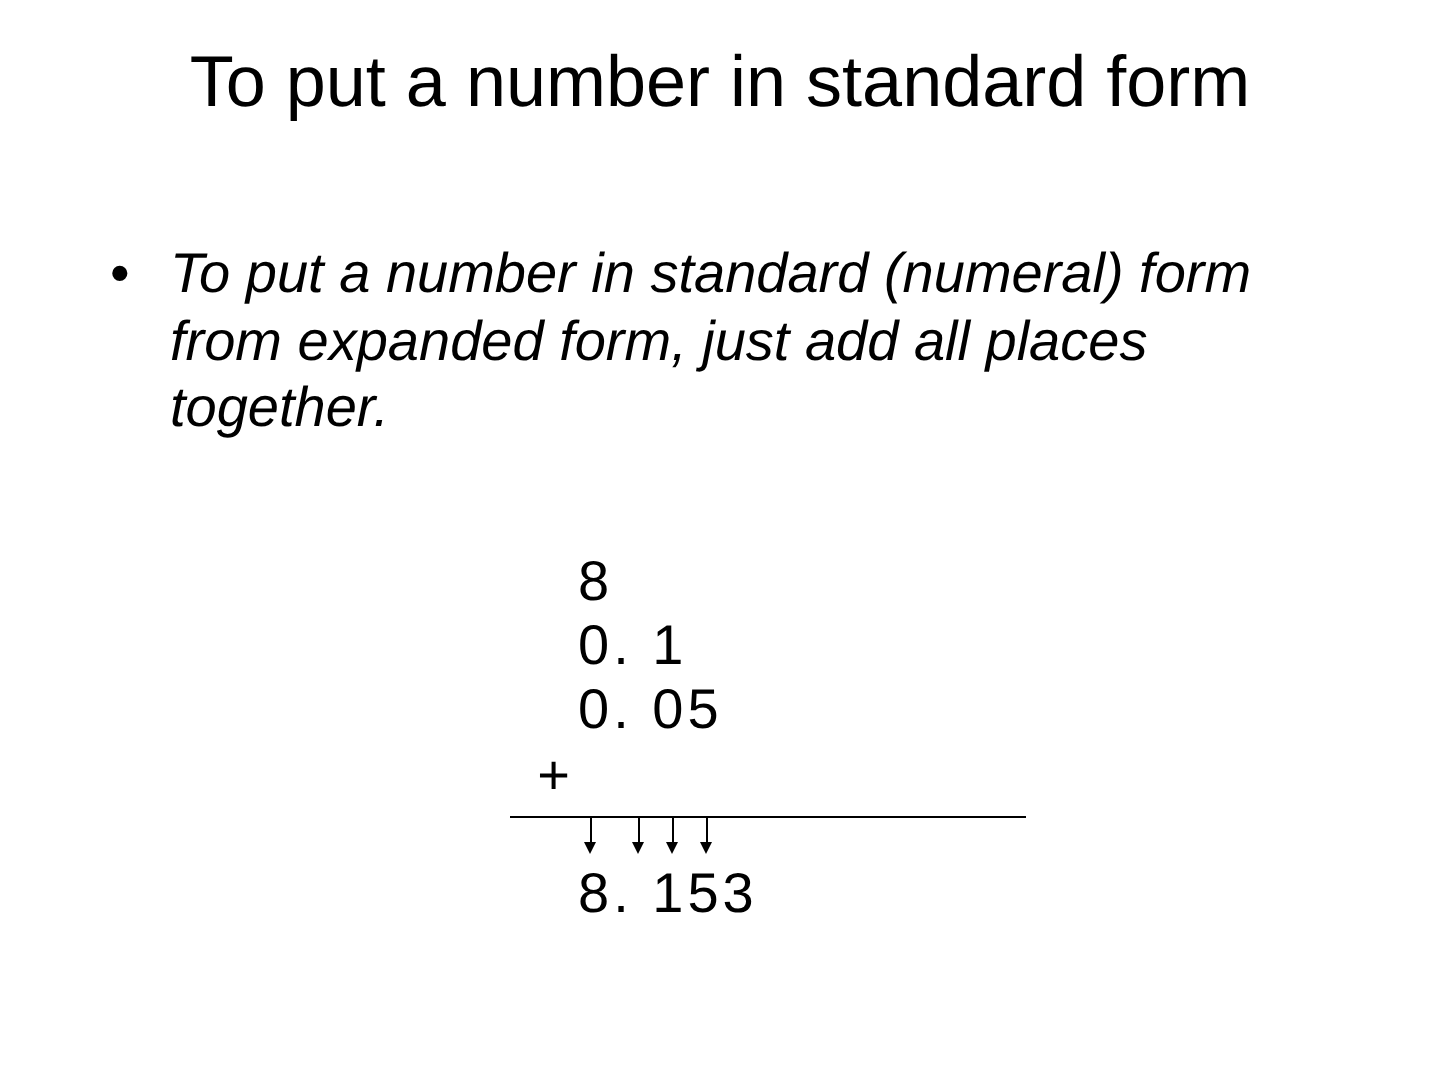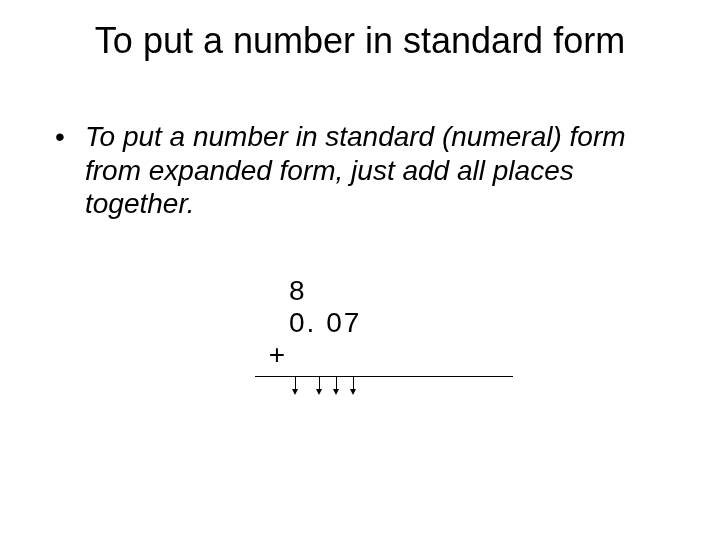--- a/index.html
+++ b/index.html
@@ -118,30 +118,35 @@
     </div>
   </div>
 
   <div class="addition">
     <div class="row">
       <div class="opcol"></div>
       <div class="numcol">8</div>
     </div>
     <div class="row">
       <div class="opcol"></div>
-      <div class="numcol">0. 07</div>
+      <div class="numcol">0. 1</div>
+    </div>
+    <div class="row">
+      <div class="opcol"></div>
+      <div class="numcol">0. 05</div>
     </div>
     <div class="row">
       <div class="opcol">+</div>
     </div>
     <div class="rule"></div>
     <div class="arrows">
       <div class="arrow a1"></div>
       <div class="arrow a2"></div>
       <div class="arrow a3"></div>
       <div class="arrow a4"></div>
     </div>
     <div class="row result">
       <div class="opcol"></div>
+      <div class="numcol">8. 153</div>
     </div>
   </div>
 
 </div>
 
 </body></html>

